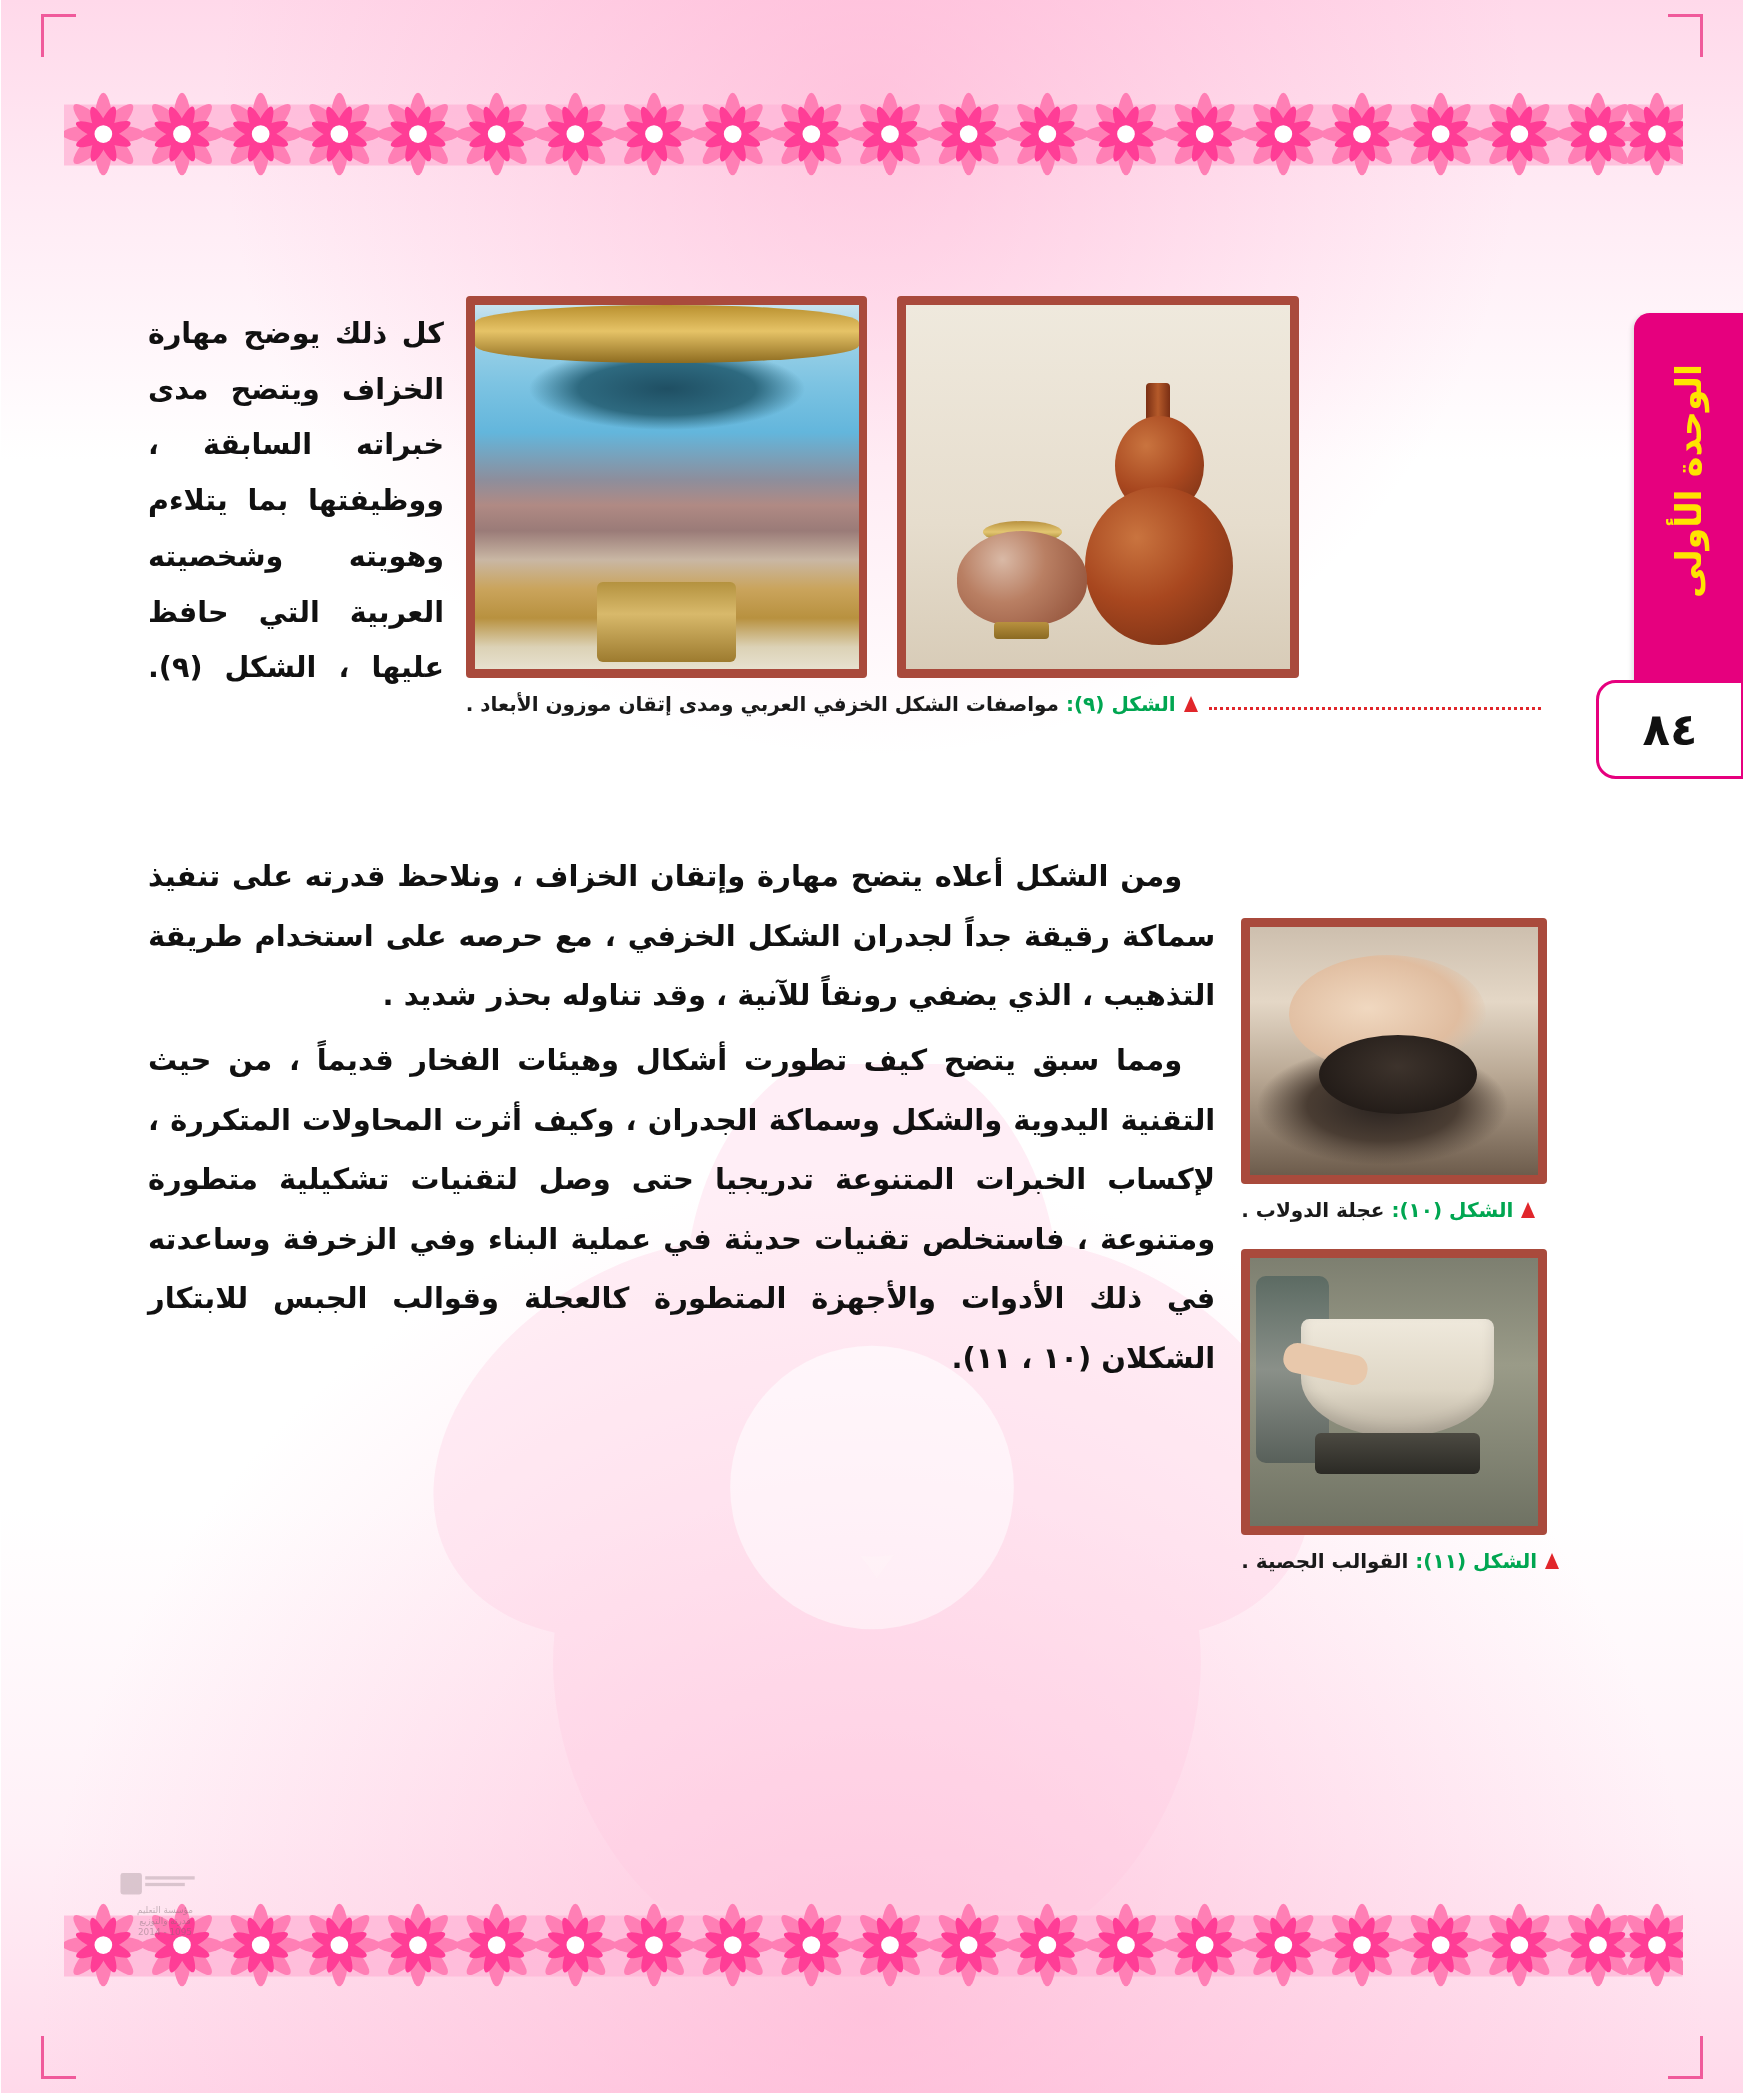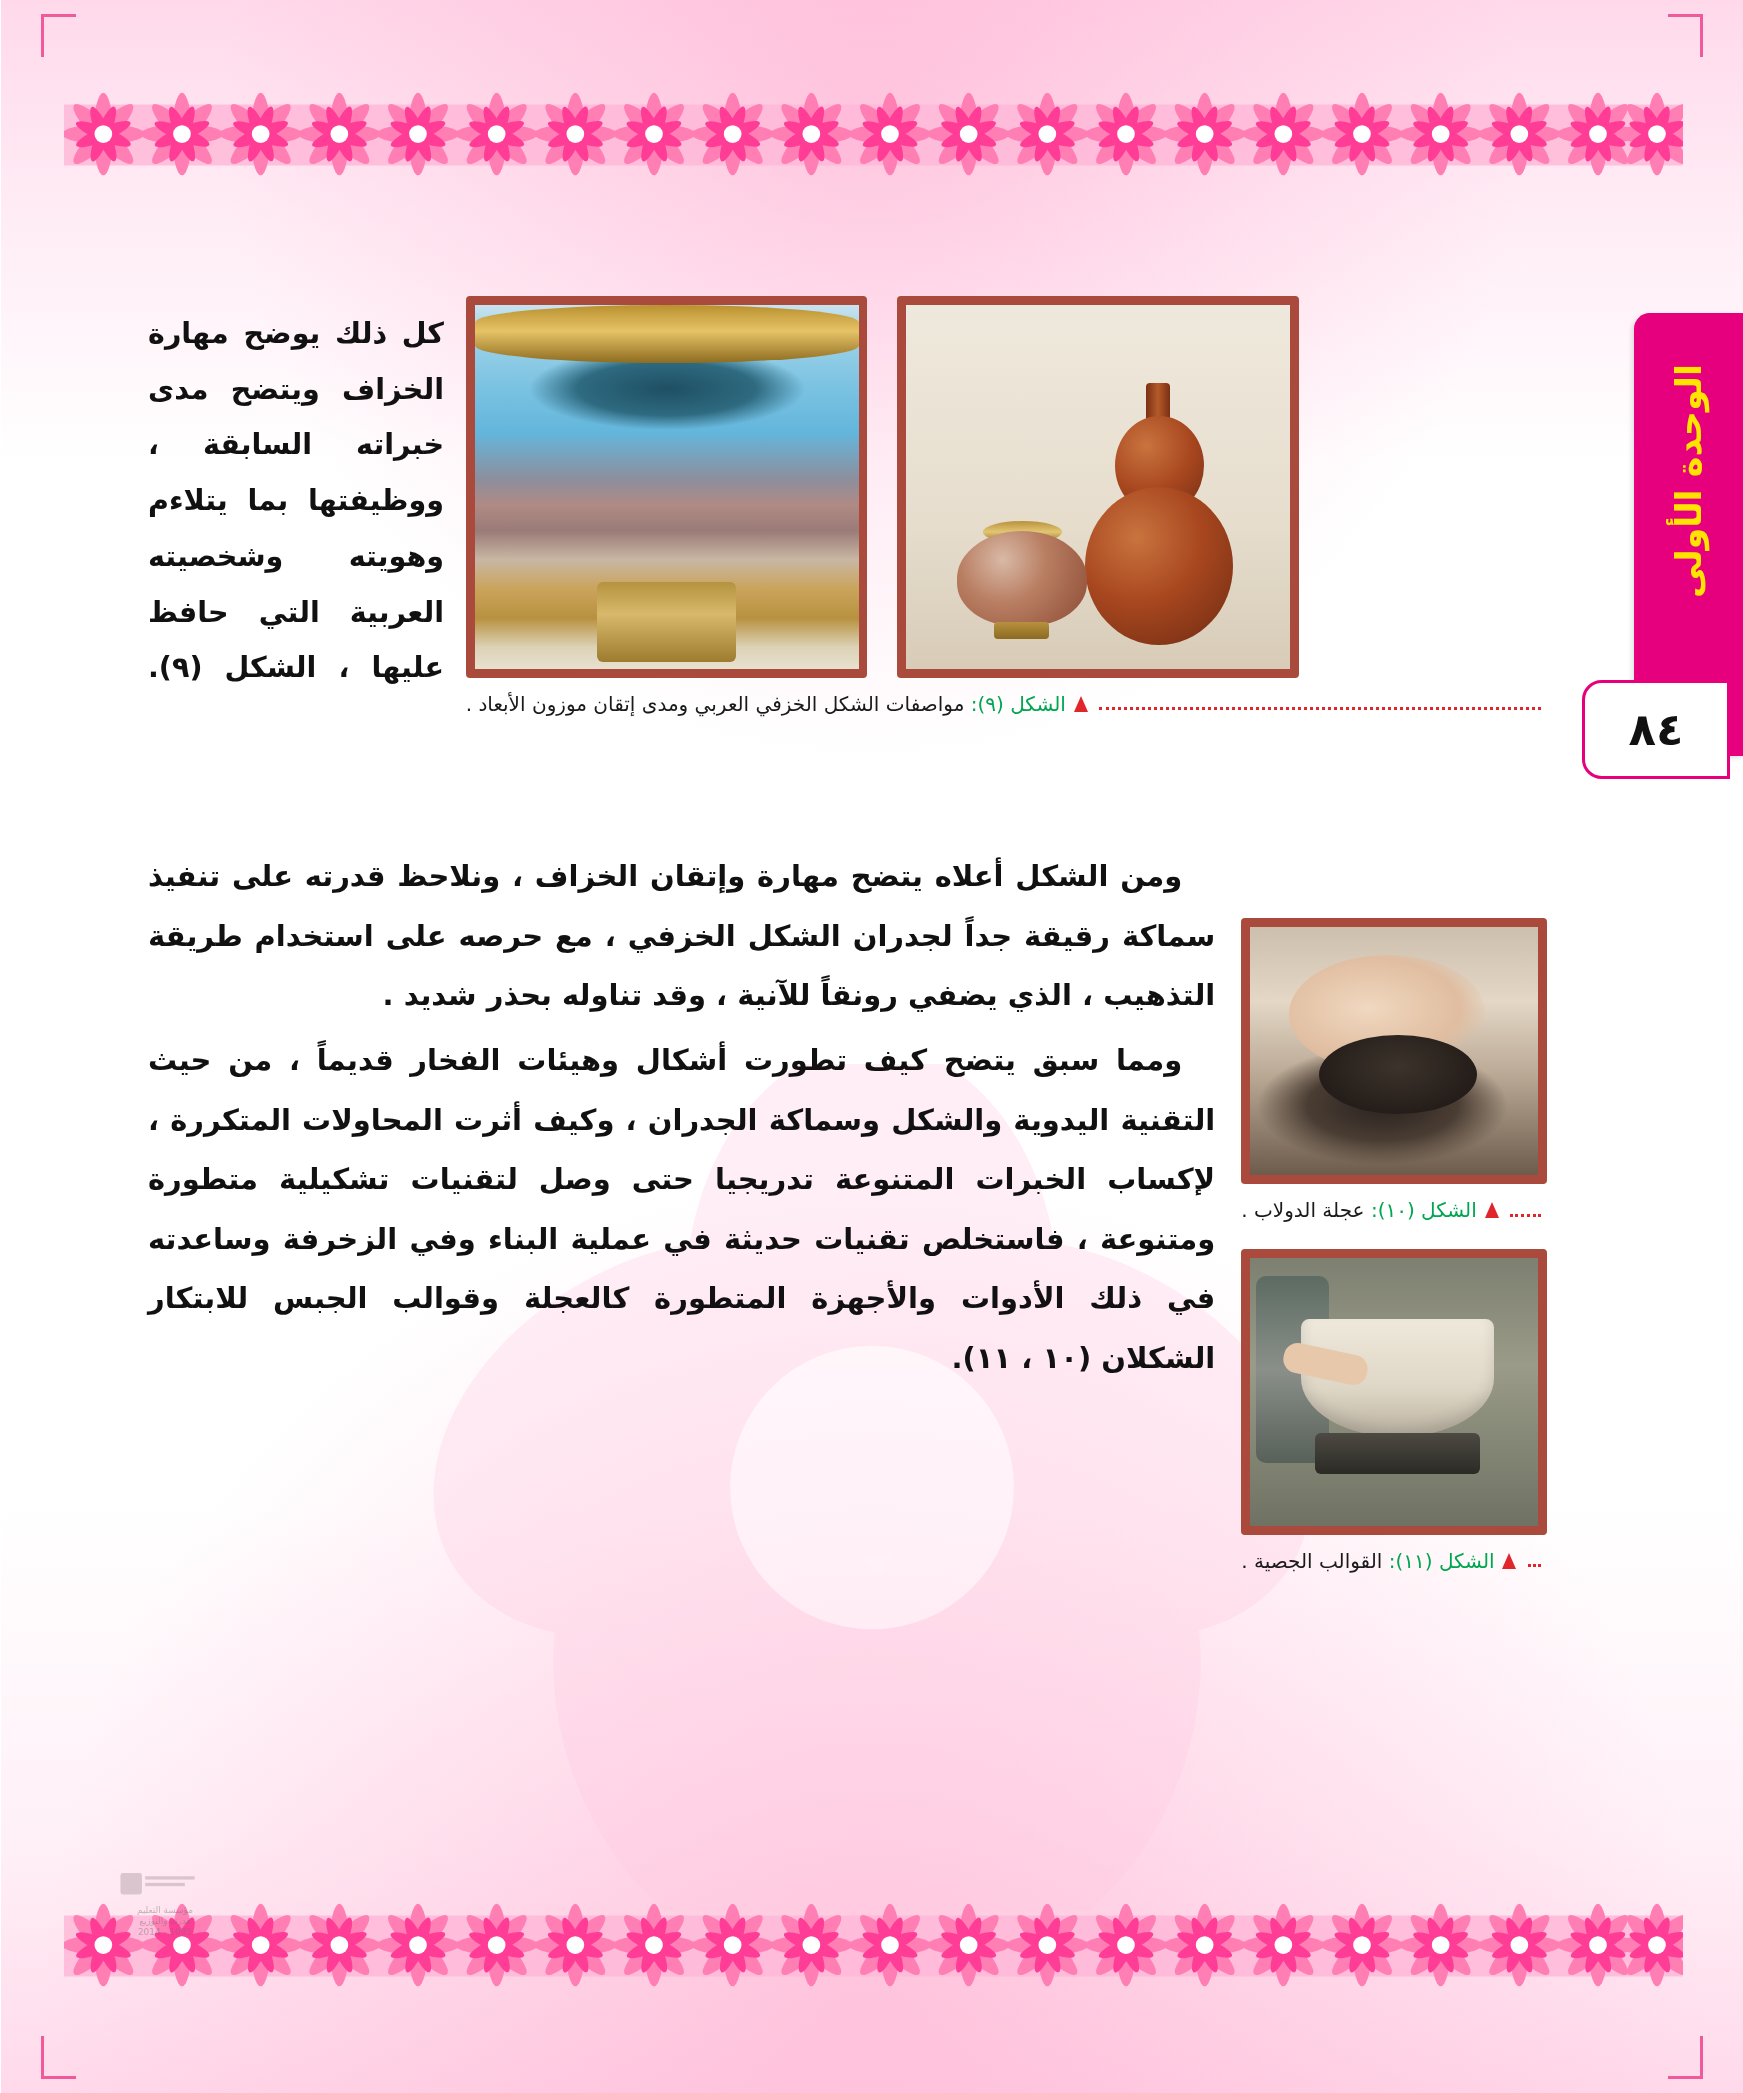--- a/index.html
+++ b/index.html
@@ -79,21 +79,21 @@
     text-orientation: mixed;
     transform: rotate(180deg);
     color: #ffe400;
     font-size: 35px;
     font-weight: bold;
     letter-spacing: 2px;
     font-family: "DejaVu Sans", "Liberation Sans", sans-serif;
   }
   .page-number-box {
     position: absolute;
-    right: 14px;
+    right: 0px;
     top: 680px;
     width: 148px;
     height: 99px;
     background: #ffffff;
     border: 3px solid #e6007e;
     border-radius: 19.7px 0 0 19.7px;
     display: flex;
     align-items: center;
     justify-content: center;
   }
@@ -245,21 +245,21 @@
     flex-direction: row-reverse;
     align-items: flex-start;
     gap: 7.9px;
     margin-top: 13.8px;
     width: 100%;
   }
   .caption-text {
     font-size: 20px;
     color: #1a1a1a;
     white-space: nowrap;
-    font-weight: 400;
+    font-weight: 700;
   }
   .caption-text .fig-label { color: #00a651; }
   .caption-line {
     flex: 1 1 auto;
     height: 15.8px;
     position: relative;
     margin-top: 9.9px;
   }
   .caption-line::before {
     content:"";

